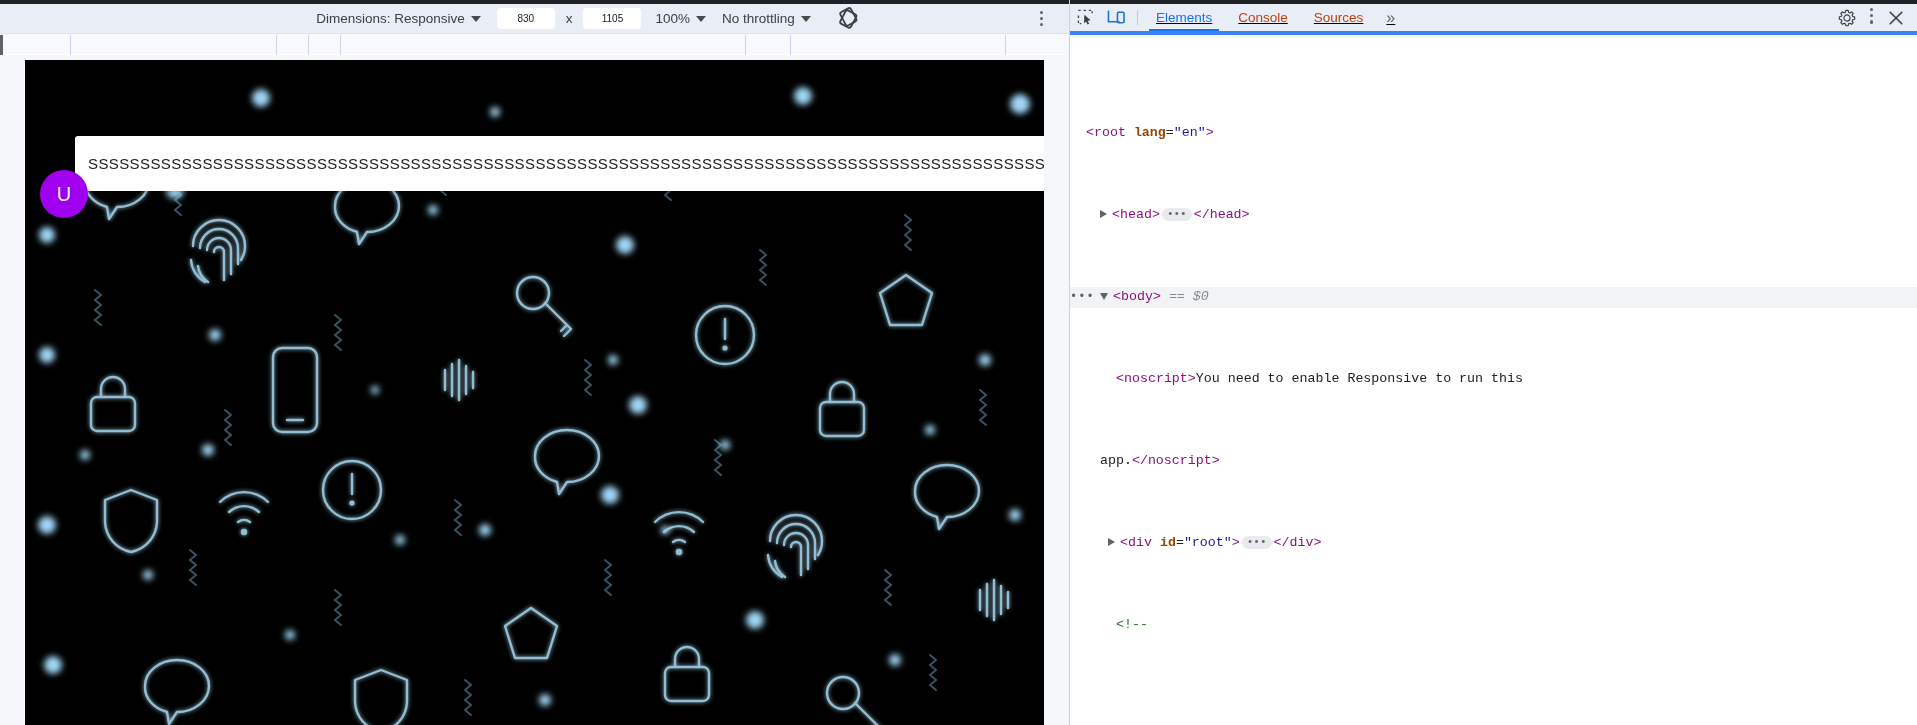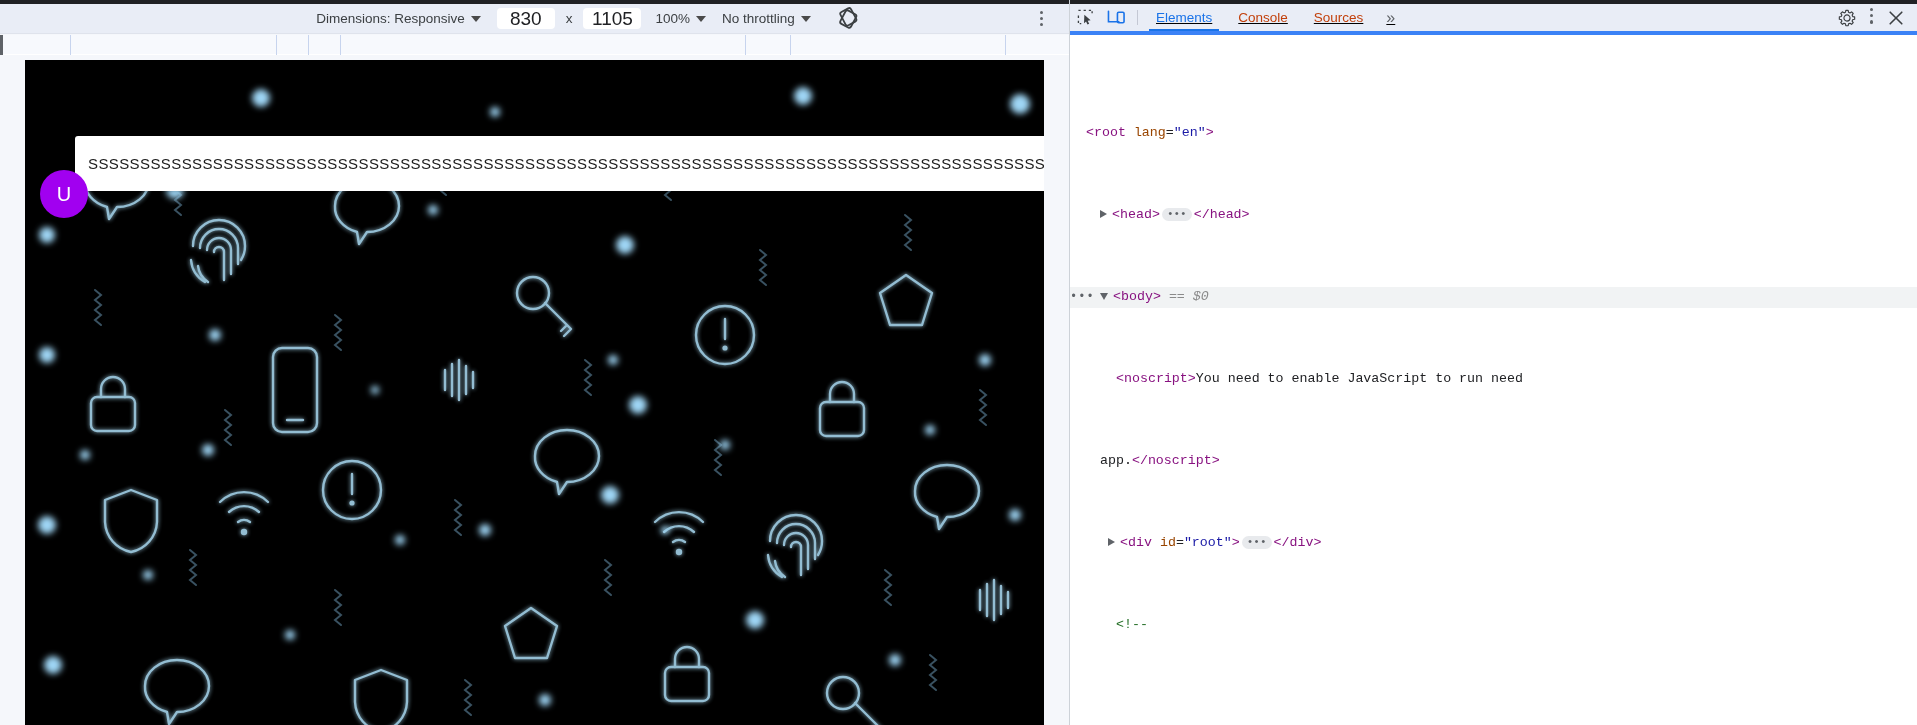--- a/index.html
+++ b/index.html
@@ -66,21 +66,21 @@
     border-top: 6px solid #4a4a4a;
     margin-left: 2px;
   }
   .dim-input {
     width: 58px; height: 21px;
     background: #ffffff;
     border: none;
     border-radius: 4px;
     text-align: center;
     font-family: "Liberation Sans", sans-serif;
-    font-size: 19px;
+    font-size: 10px;
     color: #202124;
     outline: none;
     padding: 0 4px;
   }
   .dim-x { margin: 0 7px; color: #3c4043; font-size: 13.5px; }
 
   .rotate-icon { margin-right: 10px; display:flex; align-items:center; }
   .kebab-dots {
     display: flex; flex-direction: column;
     gap: 3px; align-items: center;
@@ -221,21 +221,21 @@
     color: #202124;
     padding: 6px 0 0 0;
     overflow: hidden;
     white-space: pre-wrap;
   }
   .node { padding-left: 16px; position: relative; }
   .node.sel { background: #f1f3f4; }
   .ind1 { padding-left: 30px; }
   .ind2 { padding-left: 46px; }
   .tag { color: #881280; }
-  .attr { color: #994500; }
+  .attr { color: #994500; font-weight: bold; }
   .val { color: #1a1aa6; }
   .punct { color: #881280; }
   .txt { color: #202124; }
   .comment { color: #236e25; }
   .doctype { color: #8a8a8a; }
   .gray { color: #8a8a8a; font-style: italic; }
   .arrow {
     display: inline-block;
     width: 0; height: 0;
     border-top: 4.5px solid transparent;
@@ -548,21 +548,21 @@
 
     <div class="dom-tree">
 
 
       <div class="node"><span class="punct">&lt;</span><span class="tag">root</span><span class="txt"> </span><span class="attr">lang</span><span class="txt">=</span><span class="val">"en"</span><span class="punct">&gt;</span></div>
 
       <div class="node ind1"><span class="arrow"></span><span class="punct">&lt;</span><span class="tag">head</span><span class="punct">&gt;</span><span class="ellipsis-badge">•••</span><span class="punct">&lt;/</span><span class="tag">head</span><span class="punct">&gt;</span></div>
 
       <div class="node ind1 sel"><span class="row-dots">•••</span><span class="arrow down"></span><span class="punct">&lt;</span><span class="tag">body</span><span class="punct">&gt;</span><span class="txt"> </span><span class="gray">== $0</span></div>
 
-      <div class="node ind2"><span class="tag">&lt;noscript&gt;</span><span class="txt">You need to enable JavaScript to run need</span></div>
+      <div class="node ind2"><span class="tag">&lt;noscript&gt;</span><span class="txt">You need to enable Responsive to run this</span></div>
 
       <div class="node ind1"><span class="txt">app.</span><span class="tag">&lt;/noscript&gt;</span></div>
 
       <div class="node ind2" style="padding-left:38px;"><span class="arrow"></span><span class="punct">&lt;</span><span class="tag">div</span><span class="txt"> </span><span class="attr">id</span><span class="txt">=</span><span class="val">"root"</span><span class="punct">&gt;</span><span class="ellipsis-badge">•••</span><span class="punct">&lt;/</span><span class="tag">div</span><span class="punct">&gt;</span></div>
 
       <div class="node ind2"><span class="comment">&lt;!--</span></div>
 
       
       
       

